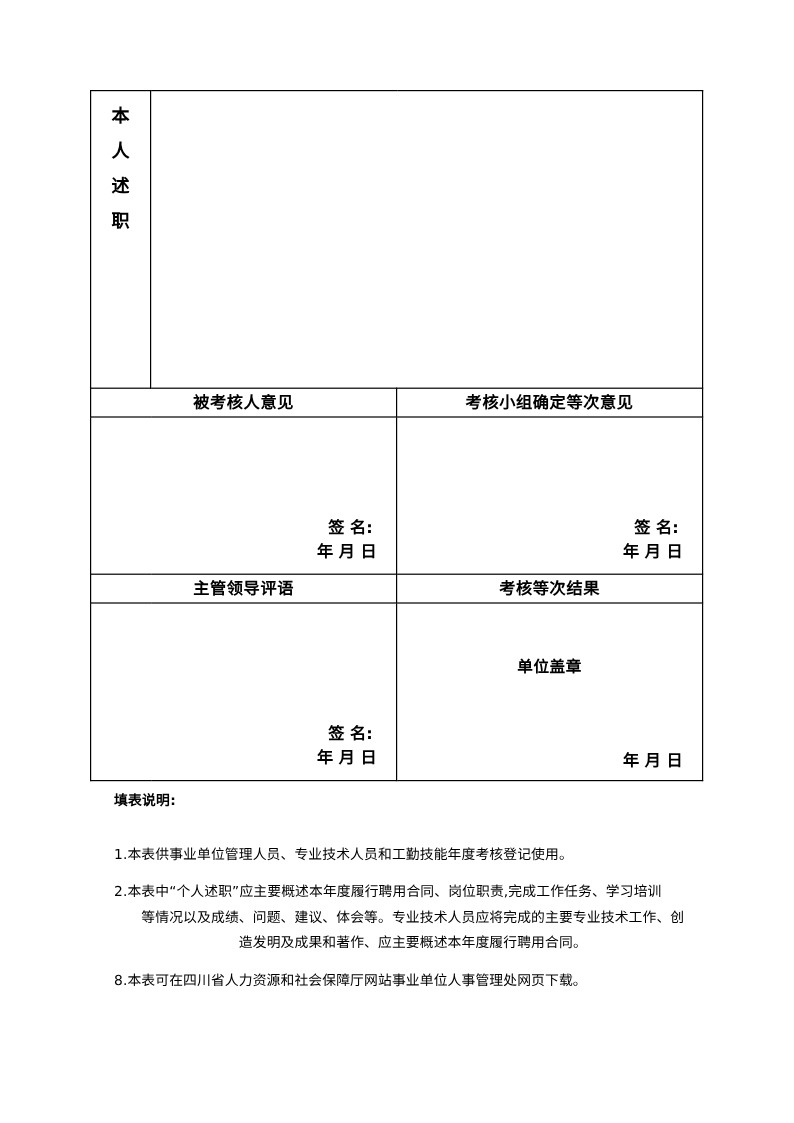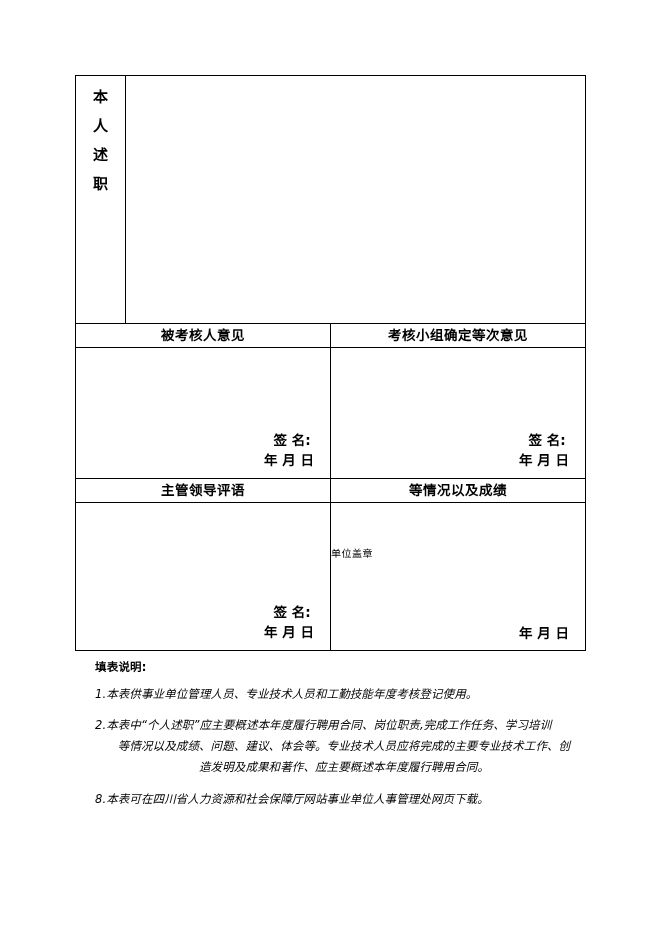--- a/index.html
+++ b/index.html
@@ -102,22 +102,23 @@
   }
   .sign-date {
     display: block;
     text-align: right;
   }
   .seal-text {
     position: absolute;
     left: 0;
     right: 0;
     top: 42px;
-    font-size: 10px;
-    font-weight: normal;
+    text-align: center;
+    font-size: 13px;
+    font-weight: bold;
     letter-spacing: 0.5px;
   }
   .date-only {
     position: absolute;
     right: 16px;
     bottom: 8px;
     font-size: 13.5px;
     font-weight: bold;
     white-space: nowrap;
   }
@@ -128,29 +129,28 @@
     left: 95px;
     top: 662px;
     width: 485px;
     font-size: 11.5px;
     line-height: 1.0;
     color: #000000;
   }
   .notes-title {
     font-weight: bold;
     font-size: 11.5px;
-    margin-bottom: 10px;
+    margin-bottom: 28px;
     letter-spacing: 0.2px;
   }
   .note-item {
     margin-bottom: 10px;
     text-indent: 0;
     line-height: 1.85;
     letter-spacing: 0.1px;
-    font-style: italic;
   }
   .note-item .cont {
     display: block;
     padding-left: 13px;
     text-align: center;
   }
 </style>
 </head>
 <body>
 
@@ -191,21 +191,21 @@
         <td class="opinion-cell">
           <div class="sign-block">
             <span class="sign-name">签    名:</span>
             <span class="sign-date">年    月    日</span>
           </div>
         </td>
       </tr>
 
       <tr>
         <td class="section-head" colspan="2">主管领导评语</td>
-        <td class="section-head">等情况以及成绩</td>
+        <td class="section-head">考核等次结果</td>
       </tr>
 
       <tr>
         <td class="opinion-cell short" colspan="2">
           <div class="sign-block">
             <span class="sign-name">签    名:</span>
             <span class="sign-date">年    月    日</span>
           </div>
         </td>
         <td class="opinion-cell short">

